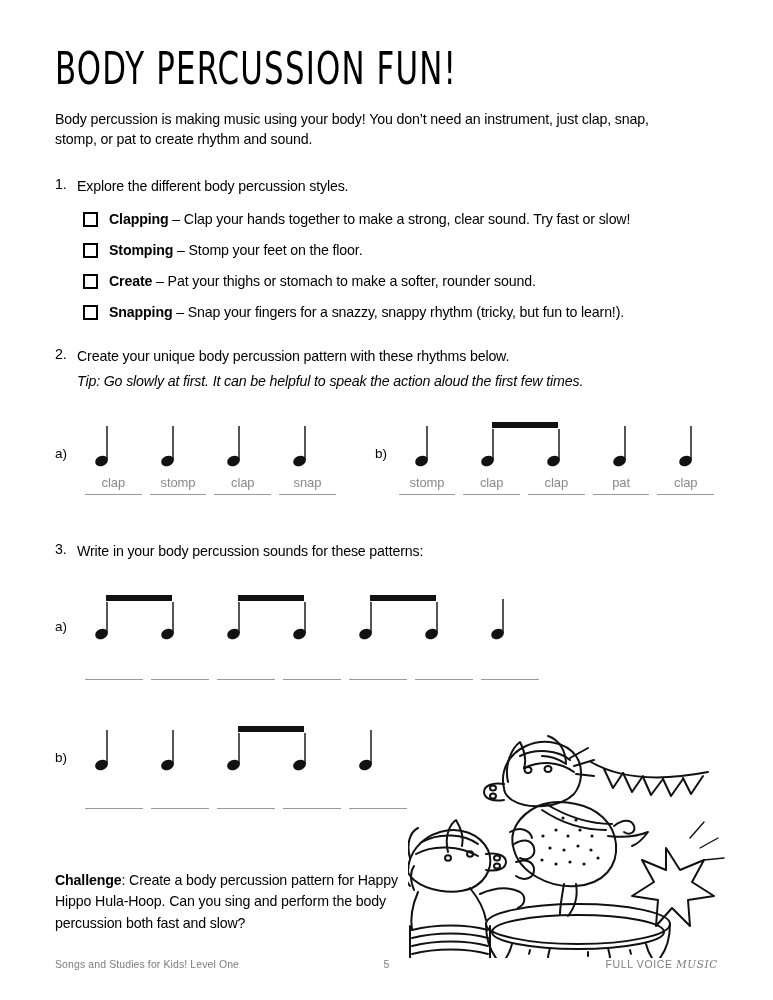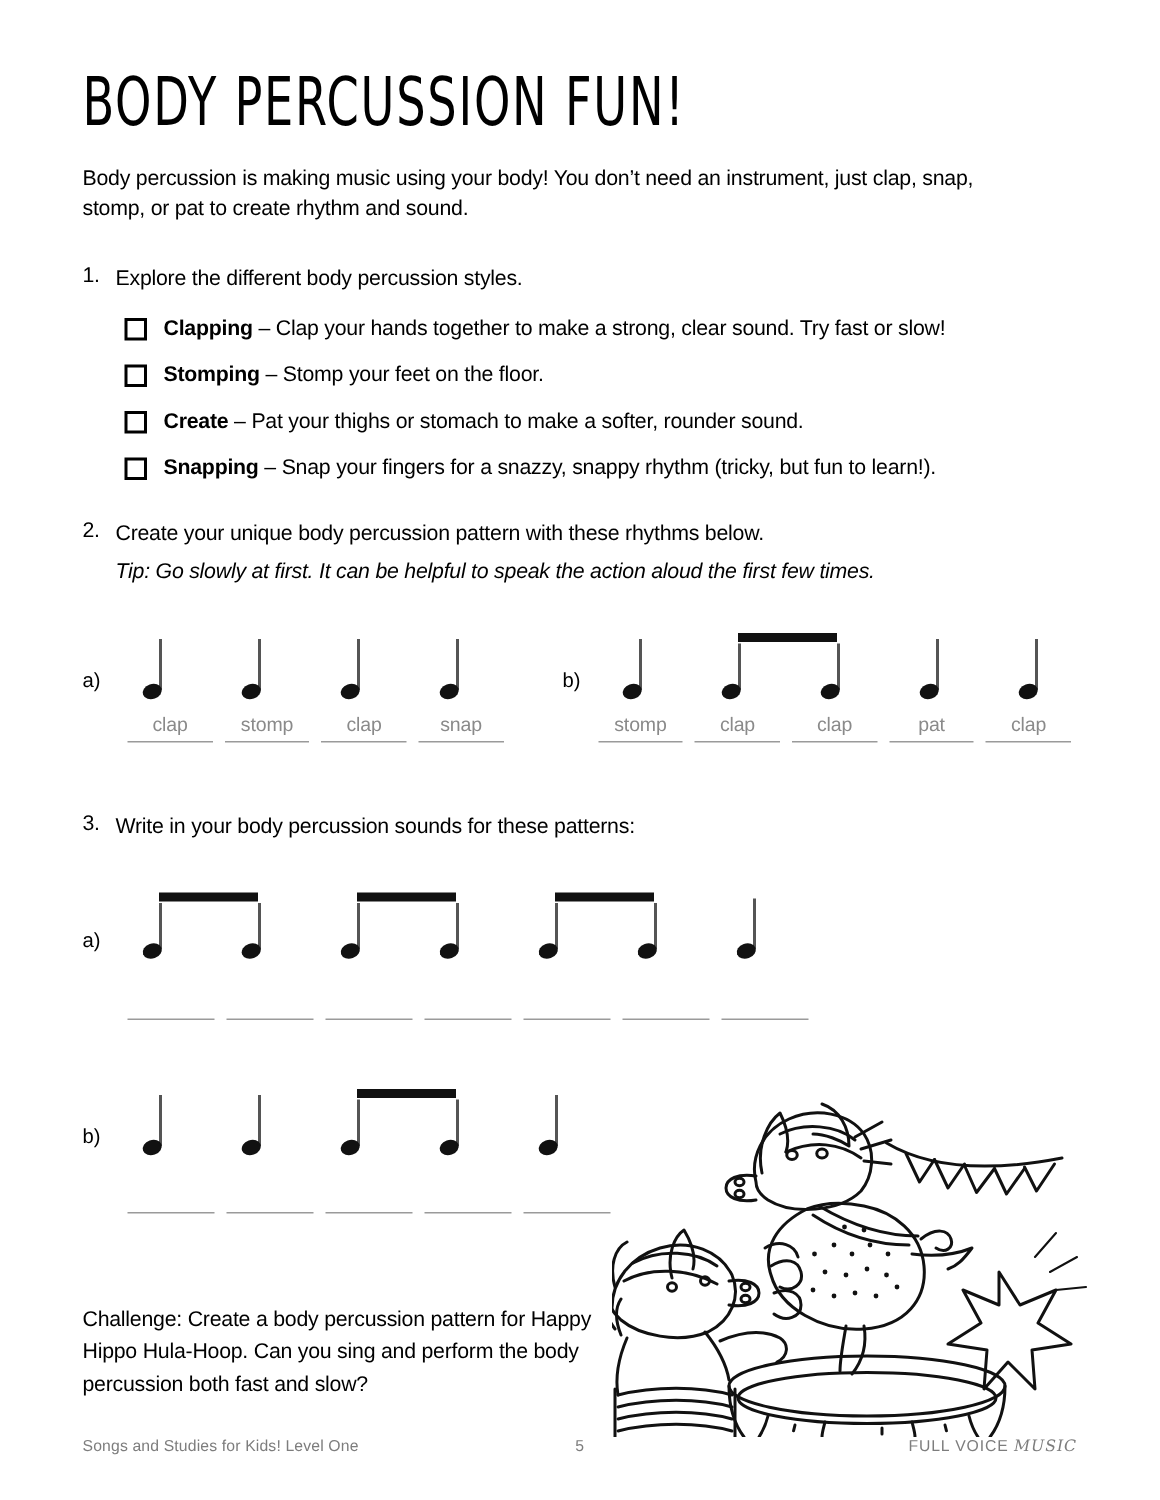--- a/index.html
+++ b/index.html
@@ -145,21 +145,21 @@
   
   .challenge {
     position: absolute;
     left: 55px;
     top: 870px;
     width: 345px;
     font-size: 14.2px;
     line-height: 1.5;
     letter-spacing: -0.15px;
   }
-  .challenge strong { font-weight: 400; }
+  .challenge strong { font-weight: 700; }
 
   
   .illustration {
     position: absolute;
     left: 408px;
     top: 726px;
     width: 330px;
     height: 232px;
   }
   .illustration svg { display: block; }

